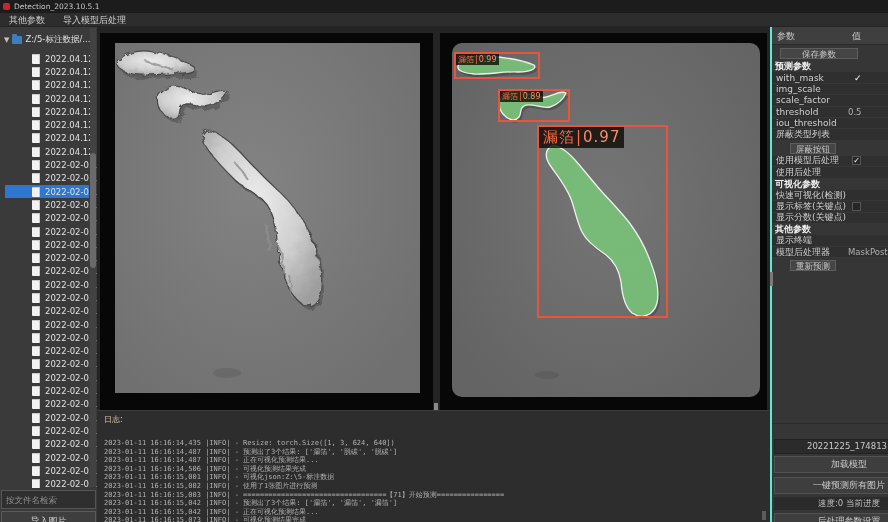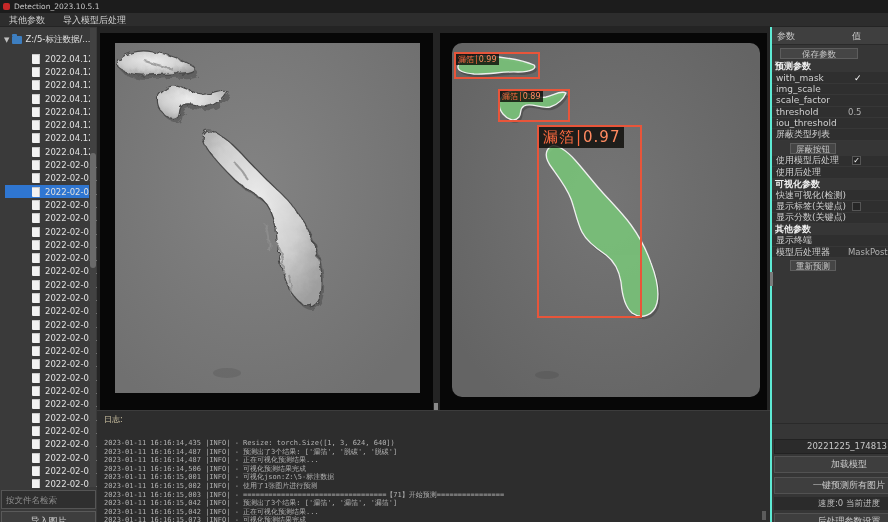--- a/index.html
+++ b/index.html
@@ -360,21 +360,21 @@
         <div id="detections">
 
             <div class="det sz-sm" style="left: 2px; top: 9px; width: 86px; height: 27px;">
               <div class="chip"><span class="dlabel">漏箔</span><span class="dsep">|</span><span class="dscore">0.99</span></div>
             </div>
 
             <div class="det sz-sm" style="left: 46px; top: 46px; width: 72px; height: 33px; padding-left: 13px;">
               <div class="chip"><span class="dlabel">漏箔</span><span class="dsep">|</span><span class="dscore">0.89</span></div>
             </div>
 
-            <div class="det sz-lg" style="left: 85px; top: 82px; width: 105px; height: 193px;">
+            <div class="det sz-lg" style="left: 85px; top: 82px; width: 131px; height: 193px;">
               <div class="chip"><span class="dlabel">漏箔</span><span class="dsep">|</span><span class="dscore">0.97</span></div>
             </div>
           </div>
       </div>
     </div>
 
     <div id="splitter-grip"></div>
 
     <div id="log">
       <div id="log-title">日志:</div>

